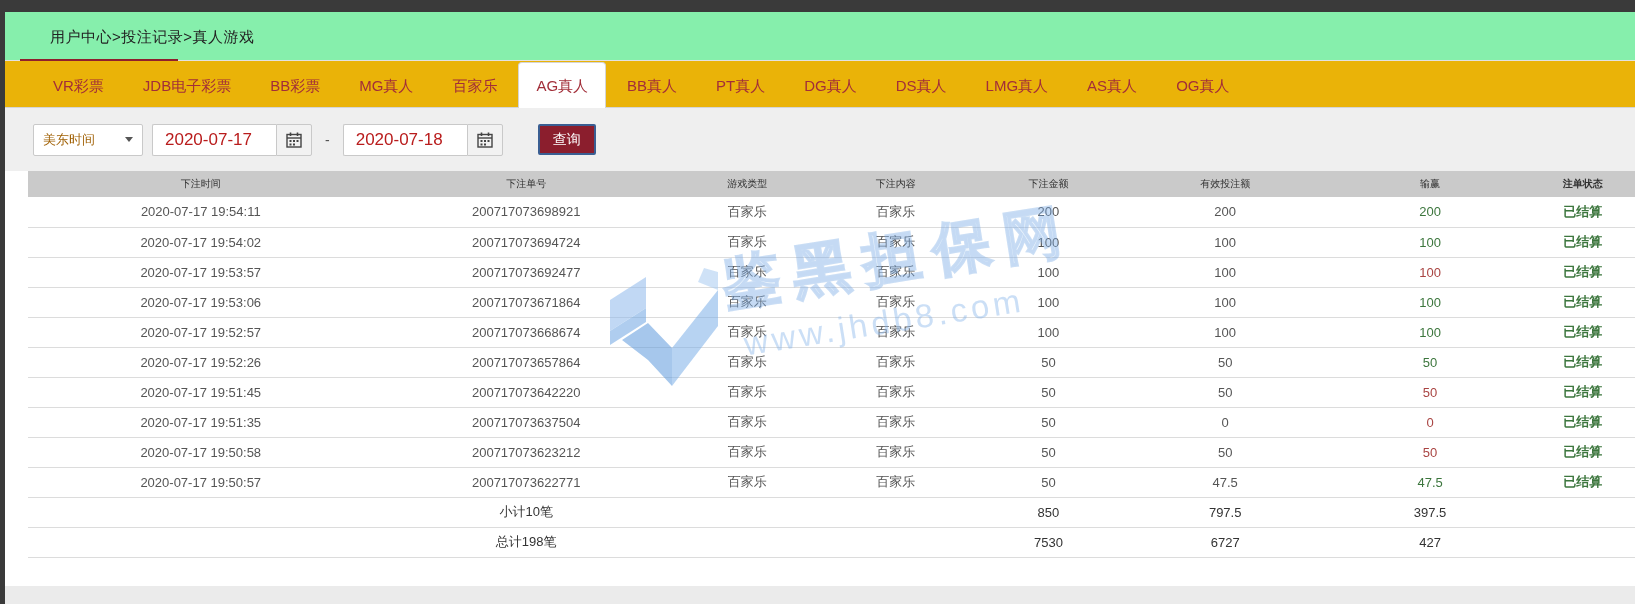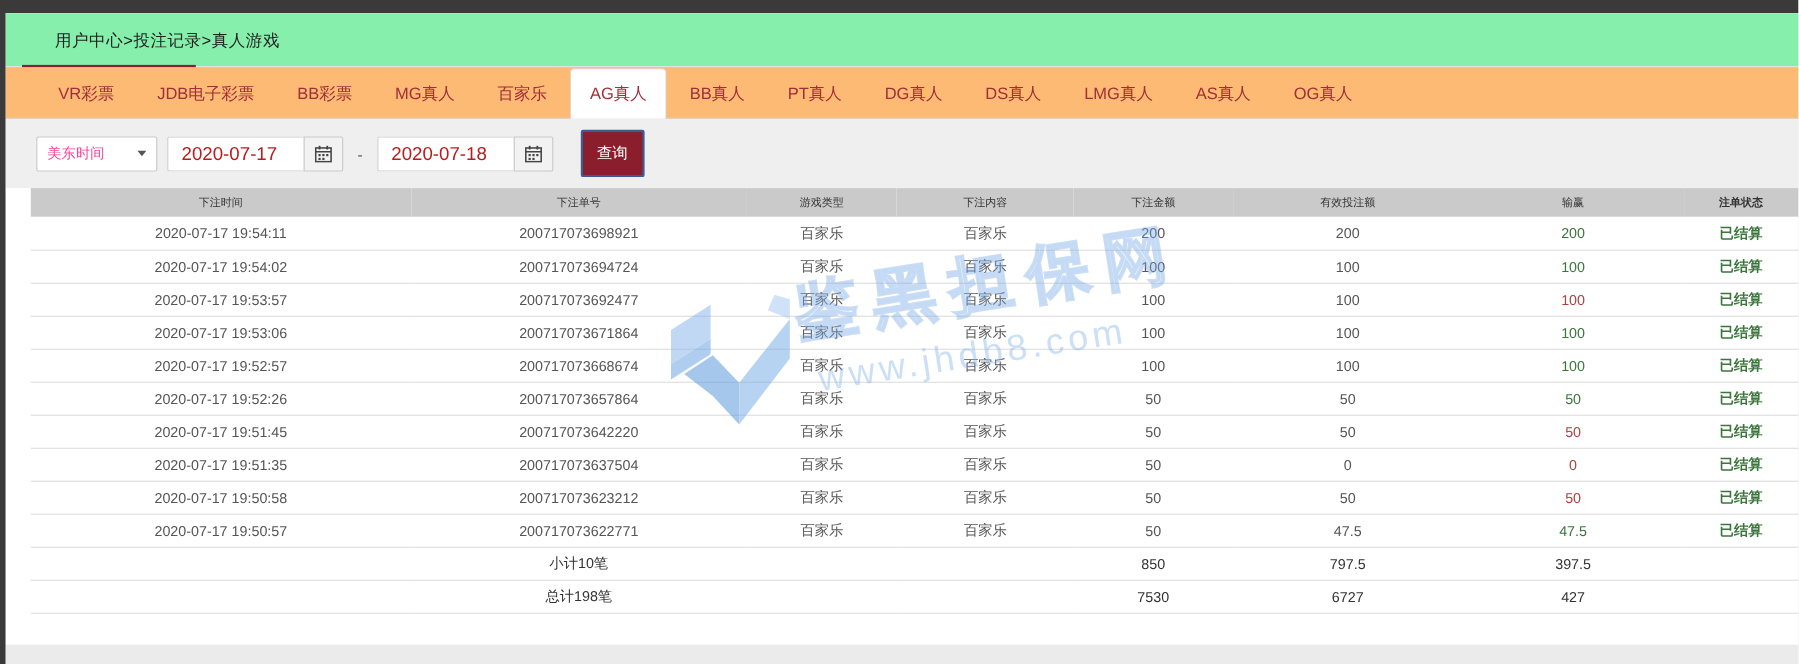--- a/index.html
+++ b/index.html
@@ -16,54 +16,54 @@
   .card {
     position:absolute; left:5px; top:12px; width:1630px; height:574px;
     background:#ffffff;
   }
   
   .breadcrumb-row { position:relative; height:49px; border-bottom:1px solid #e2e2e2; background:#86efac; }
   .breadcrumb { position:absolute; left:45px; top:16px; font-size:15px; color:#222; letter-spacing:0.5px; }
   .red-underline { position:absolute; left:15px; bottom:-2px; width:158px; height:3px; background:#8e1f2d; }
   
   .tabs {
-    height:47px; background:#fdba74; border-bottom:1px solid #d5d5d5;
+    height:47px; background:#eab308; border-bottom:1px solid #d5d5d5;
     display:flex; align-items:flex-end; padding-left:30px; position:relative;
   }
   .tab {
     height:46px; line-height:46px; padding:0 17px; margin-right:3px;
     font-size:15px; color:#a22e39; cursor:pointer; white-space:nowrap;
     border:1px solid transparent; border-bottom:none; border-radius:4px 4px 0 0;
     position:relative; top:1px;
   }
   .tab.active { background:#ffffff; border-color:#d5d5d5; }
   
   .filters {
     height:63px; background:#efefef; display:flex; align-items:center;
     padding-left:28px; gap:9px;
   }
   .select {
     width:110px; height:32px; background:#fff; border:1px solid #c9c9c9; border-radius:2px;
     display:flex; align-items:center; justify-content:space-between;
-    padding:0 9px; font-size:13px; color:#ec4899; cursor:pointer;
+    padding:0 9px; font-size:13px; color:#a16207; cursor:pointer;
   }
   .caret { width:0; height:0; border-left:4px solid transparent; border-right:4px solid transparent; border-top:5px solid #555; }
   .datebox { display:flex; height:32px; }
   .datebox input {
     width:124px; height:32px; border:1px solid #c9c9c9; border-right:none; border-radius:2px 0 0 2px;
     padding:0 12px; font-size:17px; color:#b91c1c; outline:none;
     font-family:"Liberation Sans","DejaVu Sans",sans-serif; background:#fff;
   }
   .calbtn {
     width:36px; height:32px; border:1px solid #c9c9c9; border-radius:0 2px 2px 0;
     background:#f2f2f2; cursor:pointer; display:flex; align-items:center; justify-content:center;
   }
   .dash { color:#555; font-size:14px; margin:0 4px; }
   .search {
-    margin-left:16px; height:43px; padding:0 13px;
+    margin-left:26px; height:31px; padding:0 13px;
     background:#8b1e2d; color:#fff; font-size:14px;
     border:2px solid #3a5e92; border-radius:2px; cursor:pointer;
     font-family:"Liberation Sans","DejaVu Sans",sans-serif;
   }
   
   table { width:calc(100% - 23px); margin-left:23px; border-collapse:collapse; table-layout:fixed; }
   th {
     background:#cacaca; color:#333; font-weight:normal; font-size:10px;
     height:26px; text-align:center; white-space:nowrap;
   }

